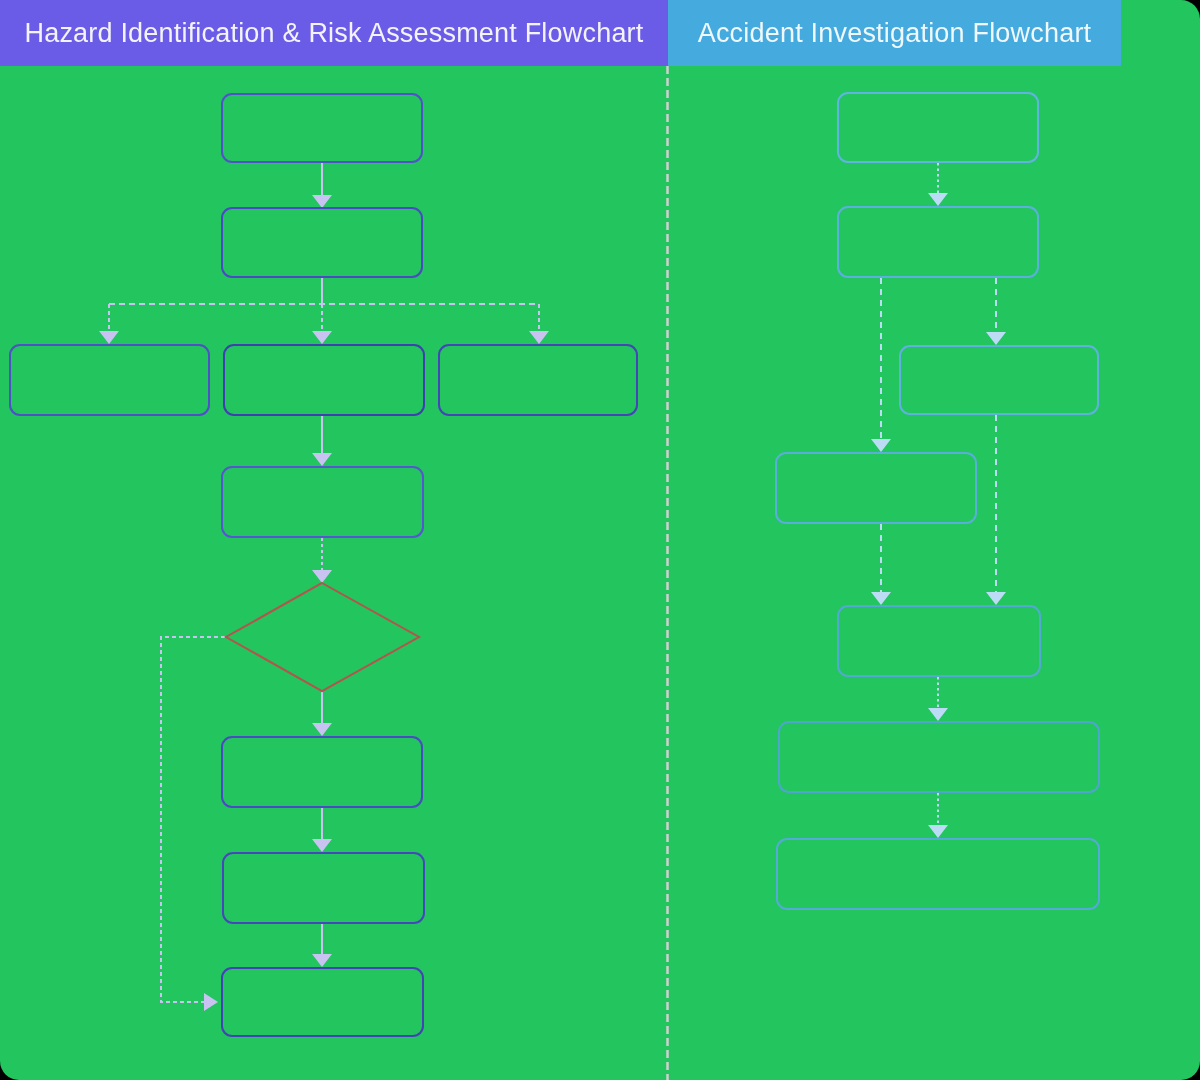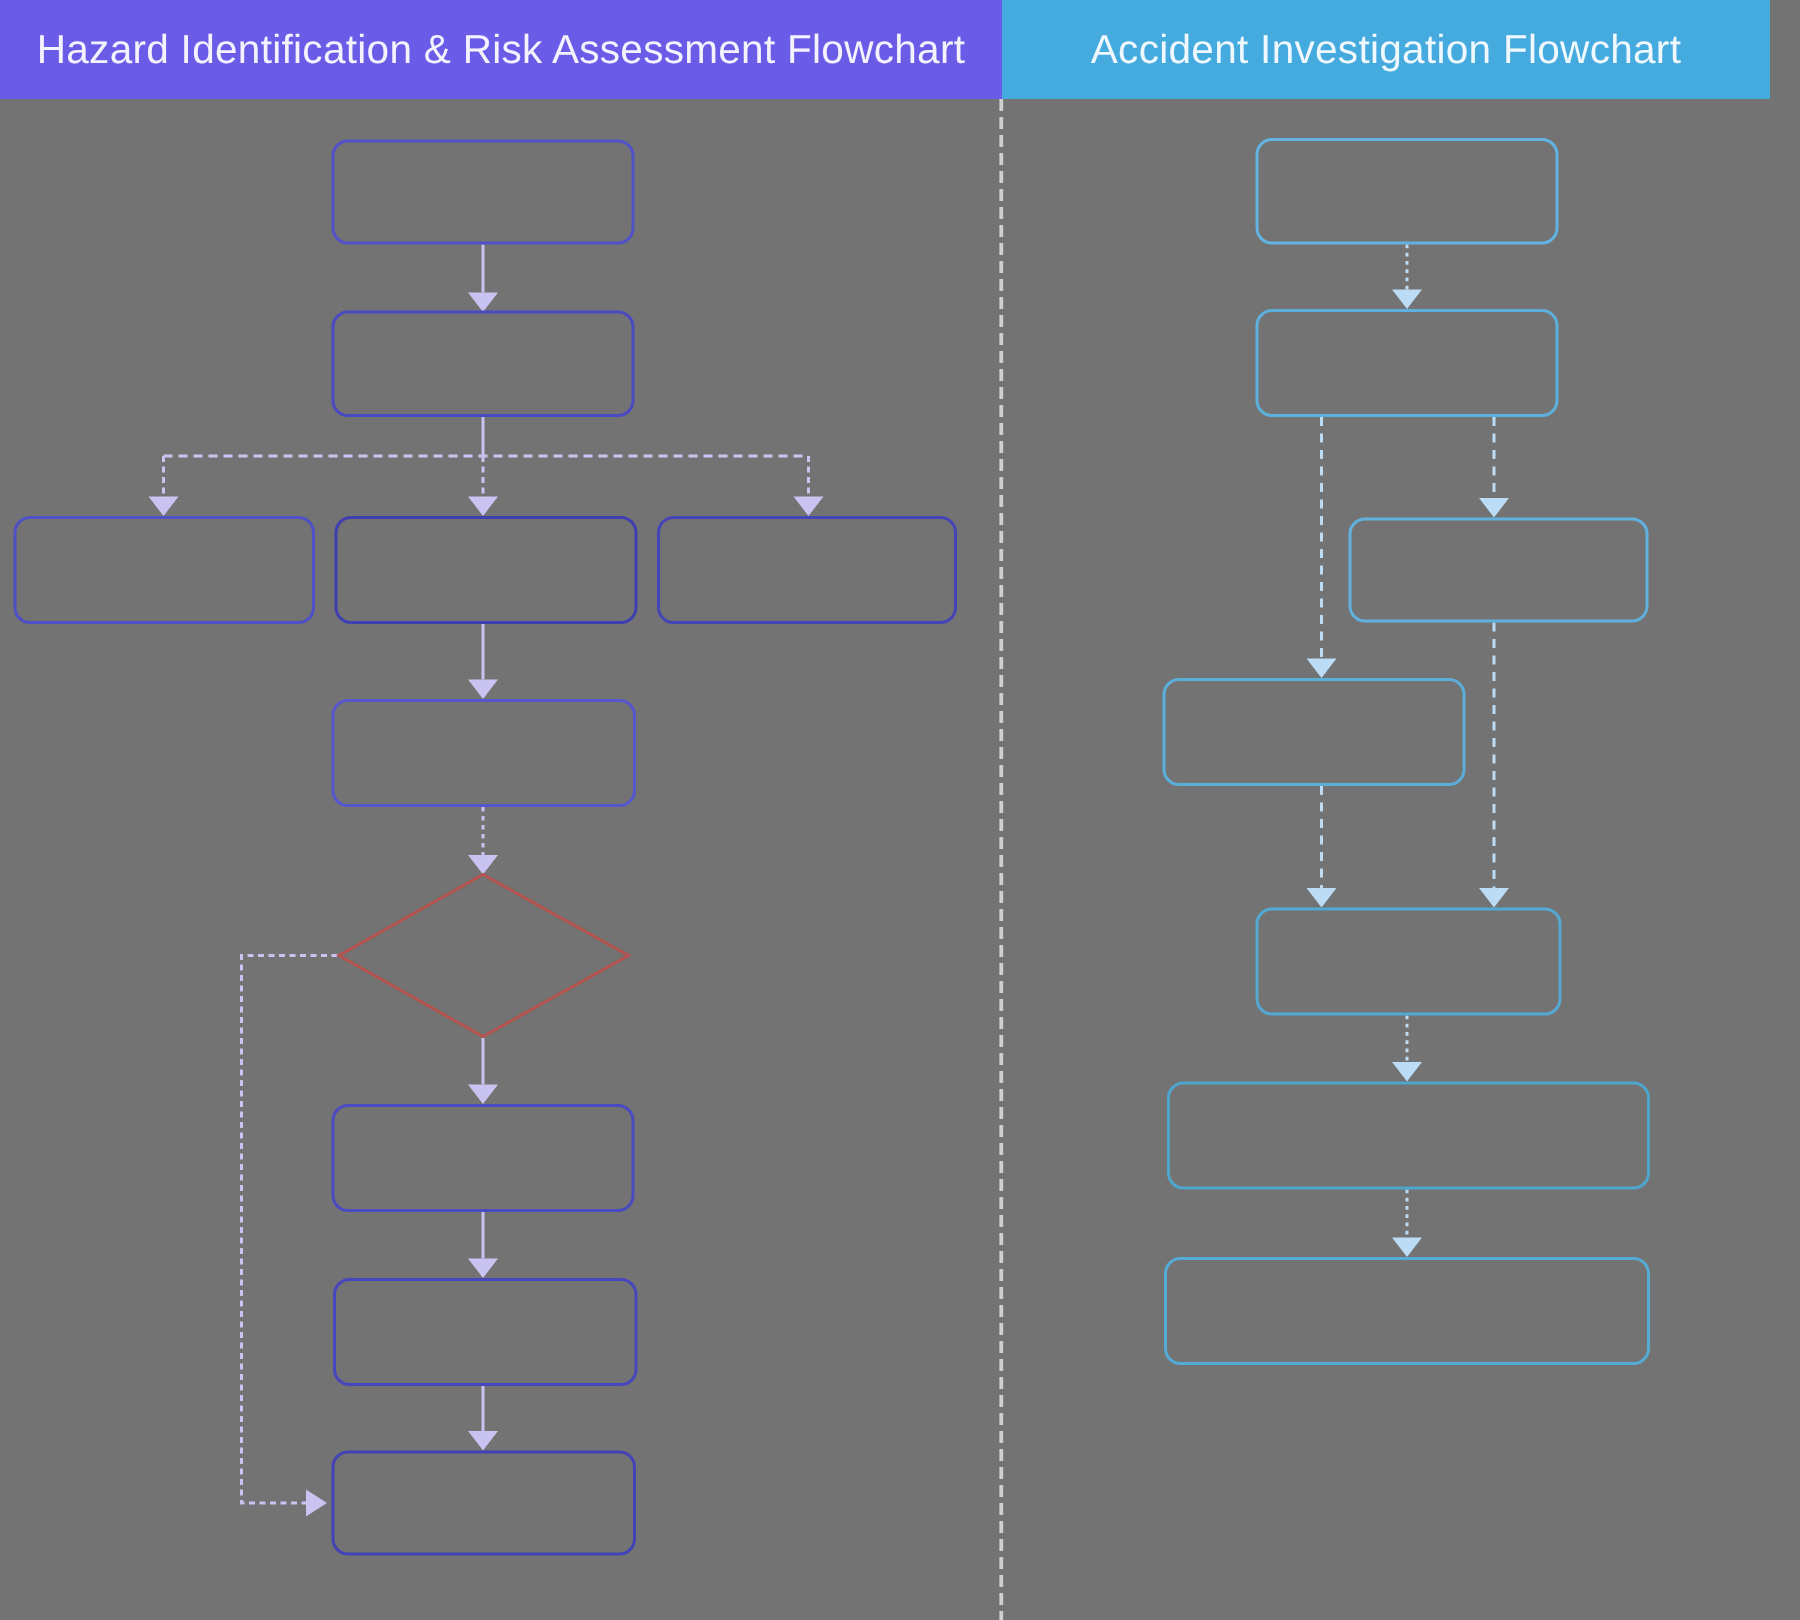--- a/index.html
+++ b/index.html
@@ -1,24 +1,24 @@
 <!DOCTYPE html>
 <html><head>
 <meta charset="utf-8">
 <title>Safety Flowcharts</title>
 <style>
   html,body{margin:0;padding:0;background:#000;}
   body{width:1200px;height:1080px;overflow:hidden;}
-  .stage{position:relative;width:1200px;height:1080px;background:#737373;
-         font-family:"Liberation Sans",sans-serif;}
+  .stage{position:relative;width:1200px;height:1080px;background:#22c55e;
+         font-family:"Liberation Sans",sans-serif;border-radius:19px;}
   .header{position:absolute;top:0;height:66px;display:flex;align-items:center;
           justify-content:center;font-size:27px;font-weight:300;letter-spacing:.2px;
           white-space:nowrap;}
   .header-left{left:0;width:668px;color:#f4f3fd;}
-  .header-right{left:668px;width:512px;color:#eef8fd;}
+  .header-right{left:668px;width:453px;color:#eef8fd;}
   #diagram-svg{position:absolute;left:0;top:0;display:block;}
 </style>
 </head>
 <body style="background: rgb(0, 0, 0);">
 
 <div class="stage">
   <div class="header header-left" style="background: rgb(107, 92, 231); color: rgb(244, 243, 253);">
     <span>Hazard Identification &amp; Risk Assessment Flowchart</span>
   </div>
   <div class="header header-right" style="background: rgb(69, 170, 222); color: rgb(238, 248, 253);">

